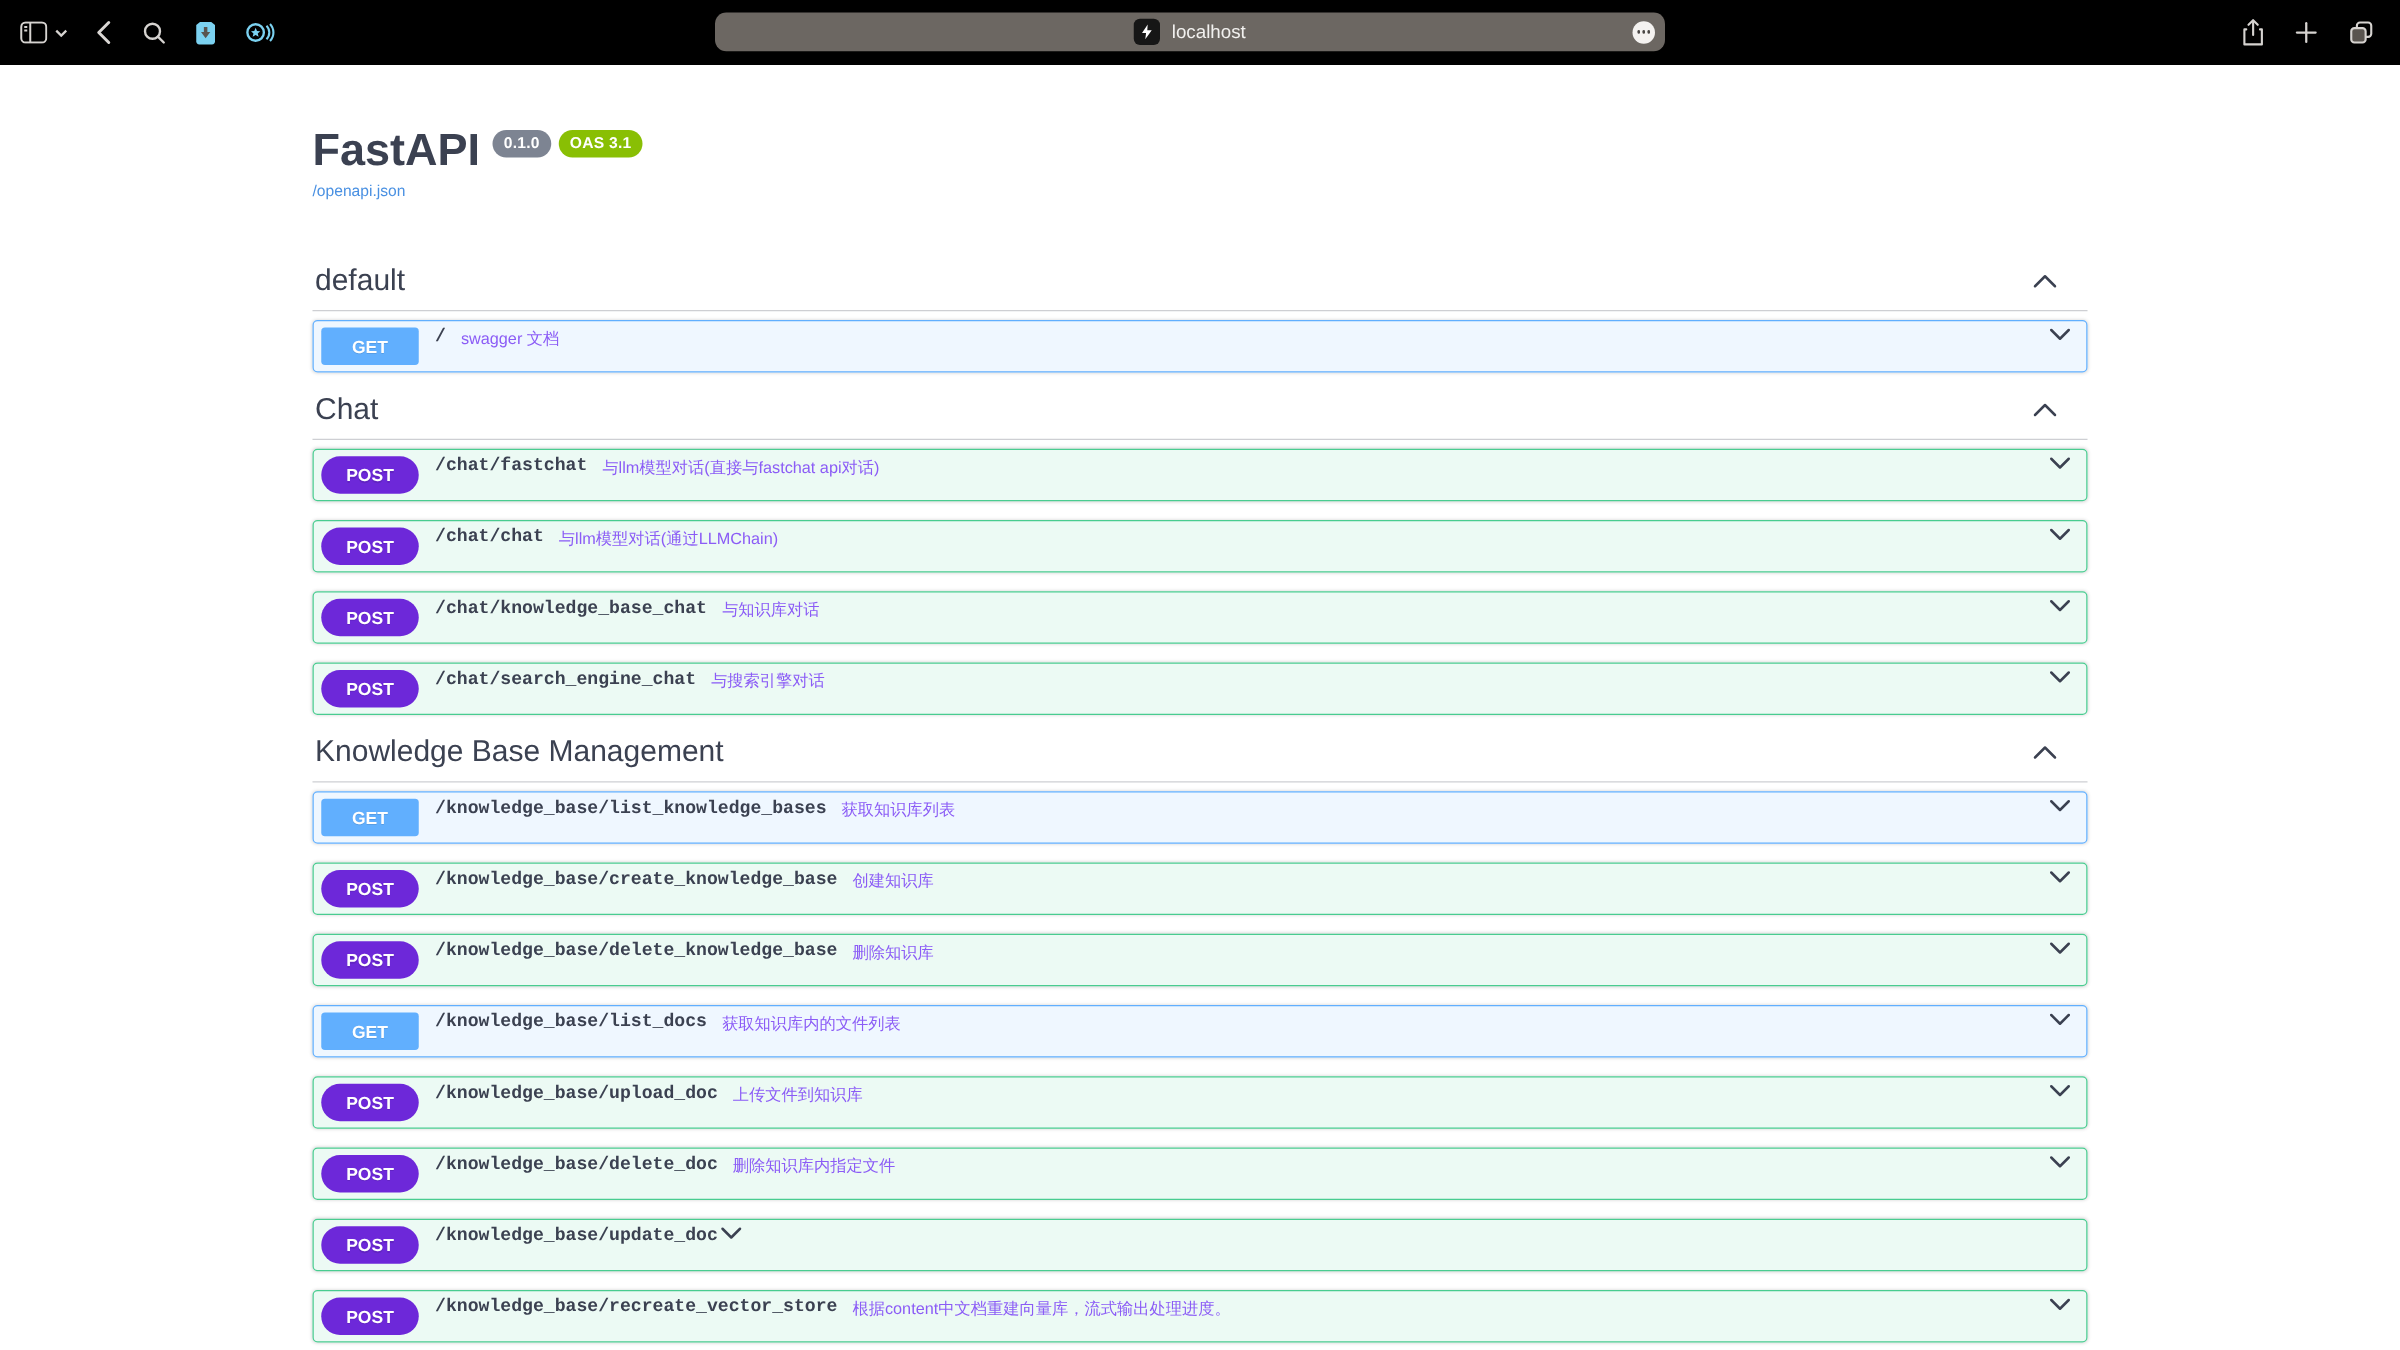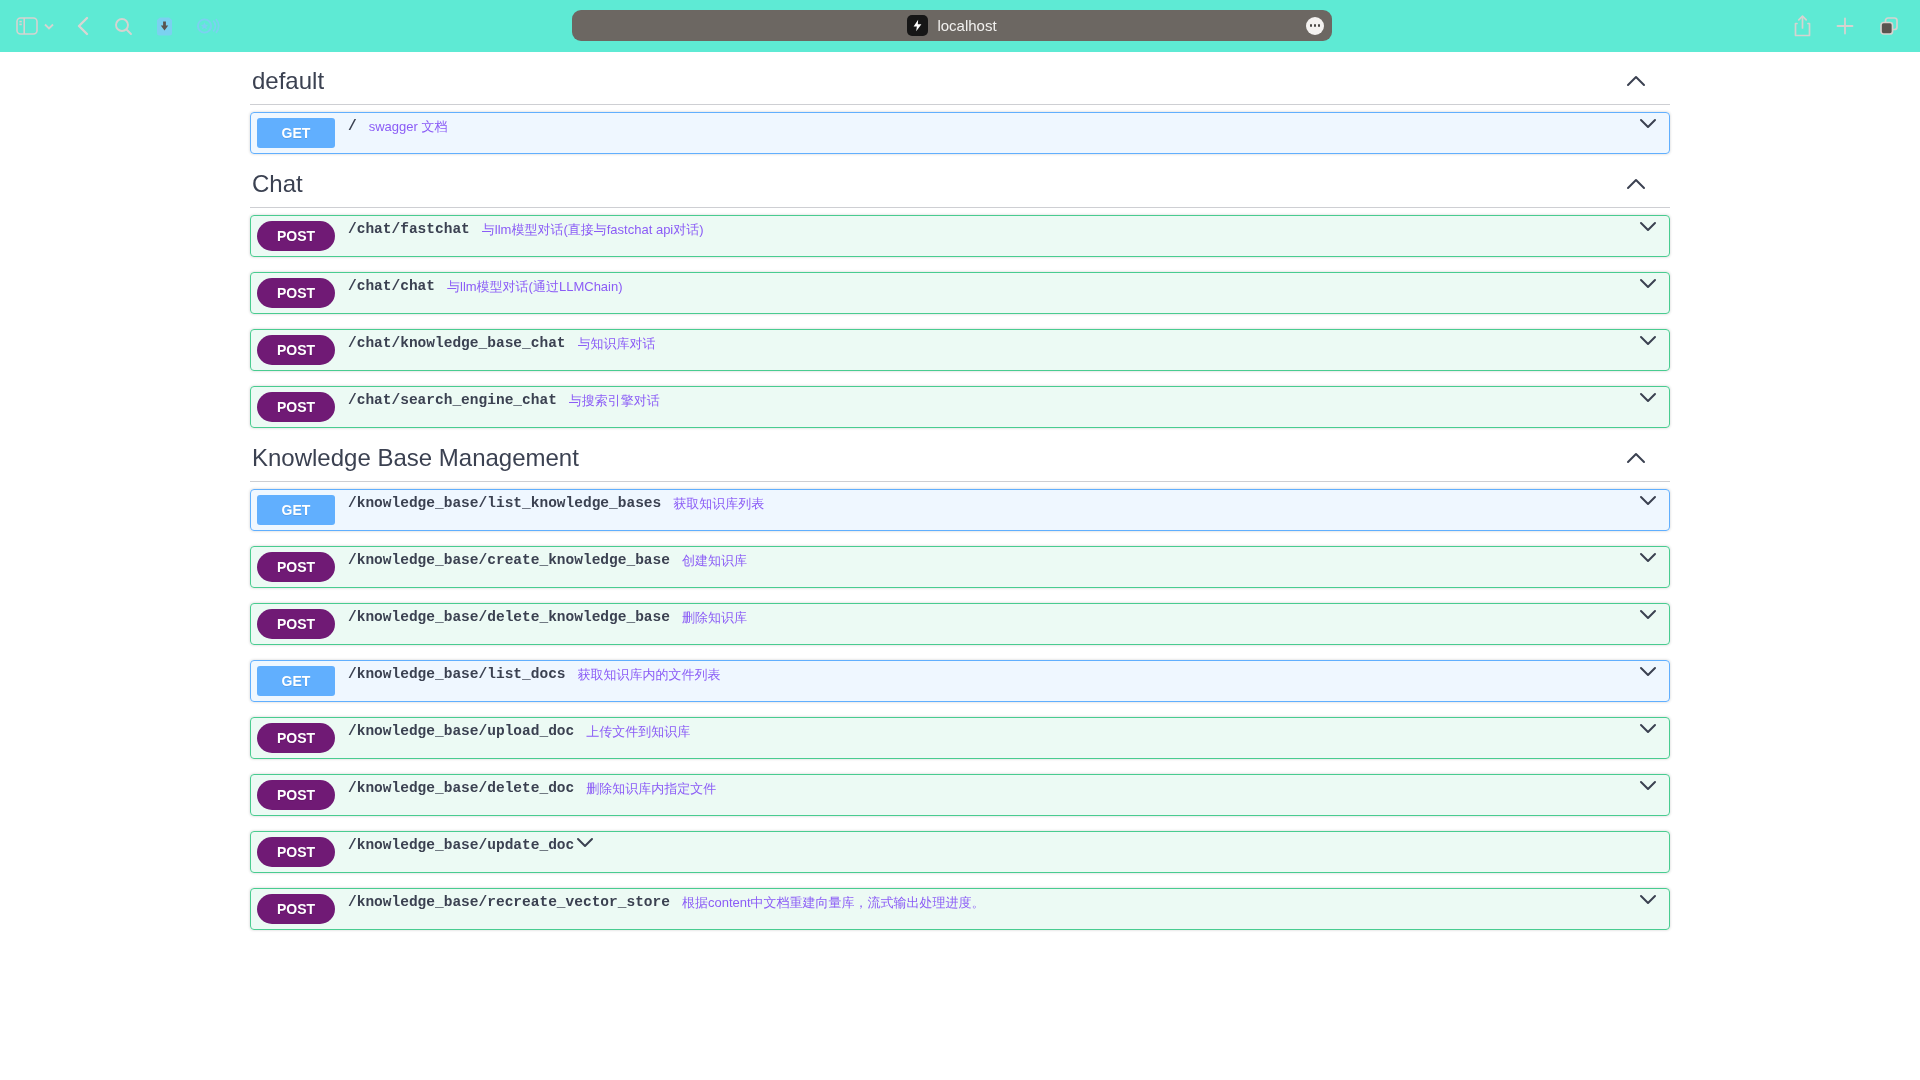--- a/index.html
+++ b/index.html
@@ -2,21 +2,21 @@
 <html><head>
 <meta charset="utf-8">
 <style>
   html,body{margin:0;padding:0;}
   body{
     width:1920px;height:1080px;overflow:hidden;background:#ffffff;
     font-family:"Liberation Sans",sans-serif;color:#3b4151;
   }
   
   .browser-bar{
-    position:relative;width:1920px;height:52px;background:#5eead4;
+    position:relative;width:1920px;height:52px;background:#000000;
     display:flex;align-items:center;box-sizing:border-box;
   }
   .bb-left{display:flex;align-items:center;gap:15px;padding-left:16px;}
   .bb-left .grp{display:flex;align-items:center;gap:6px;}
   .bb-icon{display:inline-flex;align-items:center;justify-content:center;cursor:pointer;}
   .bb-icon svg{display:block;}
   .url-field{
     position:absolute;left:572px;top:10px;width:760px;height:31px;
     background:#6c6762;border-radius:9px;display:flex;align-items:center;
     justify-content:center;cursor:text;
@@ -65,21 +65,21 @@
   .opblock.post{background:rgba(73,204,144,.1);border-color:#49cc90;}
   .op-summary{
     display:flex;align-items:flex-start;box-sizing:border-box;
     min-height:38px;padding:5px 10px 5px 6px;cursor:pointer;
   }
   .method{
     width:78px;flex:0 0 78px;text-align:center;padding:7px 0;border-radius:3px;
     color:#fff;font-weight:700;font-size:14px;text-shadow:0 1px 0 rgba(0,0,0,.1);
   }
   .method.get{background:#61affe;}
-  .method.post{background:#701a75;border-radius:15px;}
+  .method.post{background:#6d28d9;border-radius:15px;}
   .path{
     font-family:"Liberation Mono","DejaVu Sans Mono",monospace;
     font-weight:700;font-size:14.5px;color:#3b4151;margin-left:13px;white-space:nowrap;
   }
   .op-desc{font-size:13px;color:#8b5cf6;margin-left:12px;flex:1;
     overflow:hidden;text-overflow:ellipsis;white-space:nowrap;}
   .expand-btn{background:none;border:none;padding:0 2px;cursor:pointer;display:flex;}
 </style>
 </head>
 <body>
@@ -163,20 +163,30 @@
     <span class="bb-icon">
       <svg width="22" height="22" viewBox="0 0 22 22" fill="none" stroke="#d6d3d0" stroke-width="1.7">
         <rect x="7.5" y="3" width="11.5" height="11.5" rx="2.5"></rect>
         <rect x="3" y="7.5" width="11.5" height="11.5" rx="2.5" fill="#59544f"></rect>
       </svg>
     </span>
   </div>
 </div>
 
 <div class="swagger">
+  <div class="info">
+    <div class="title-row">
+      <h1 class="api-title">FastAPI</h1>
+      <span class="badges">
+        <span class="badge version">0.1.0</span>
+        <span class="badge oas">OAS 3.1</span>
+      </span>
+    </div>
+    <a class="spec-link">/openapi.json</a>
+  </div>
 
   <div id="sections-root">
   <div class="tag-section">
     <div class="tag-header">
       <h3 class="tag-title">default</h3>
       <button class="collapse-btn">
         <svg width="20" height="12" viewBox="0 0 20 12" fill="none" stroke="#3b4151" stroke-width="2" stroke-linecap="round" stroke-linejoin="round">
           <polyline points="2,10 10,2 18,10"></polyline>
         </svg>
       </button>

